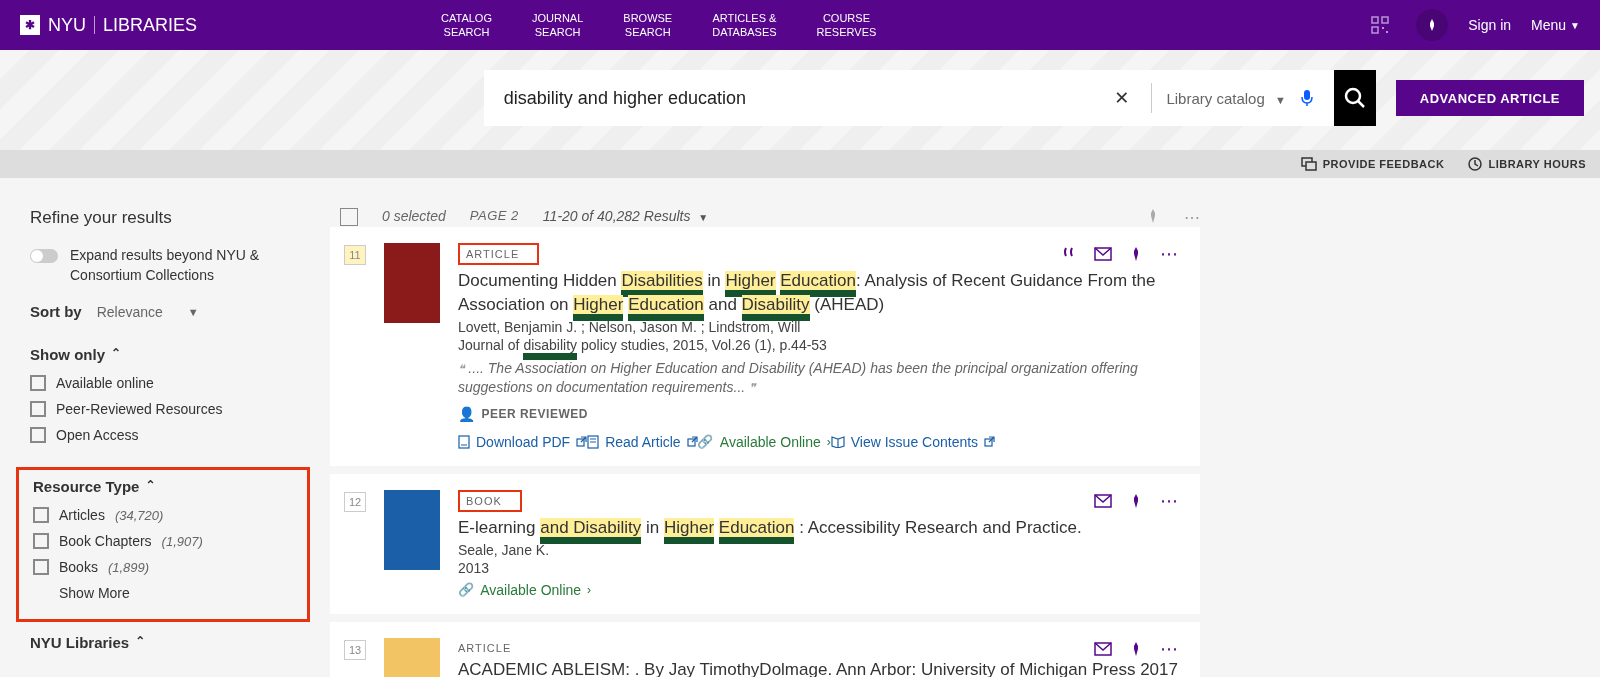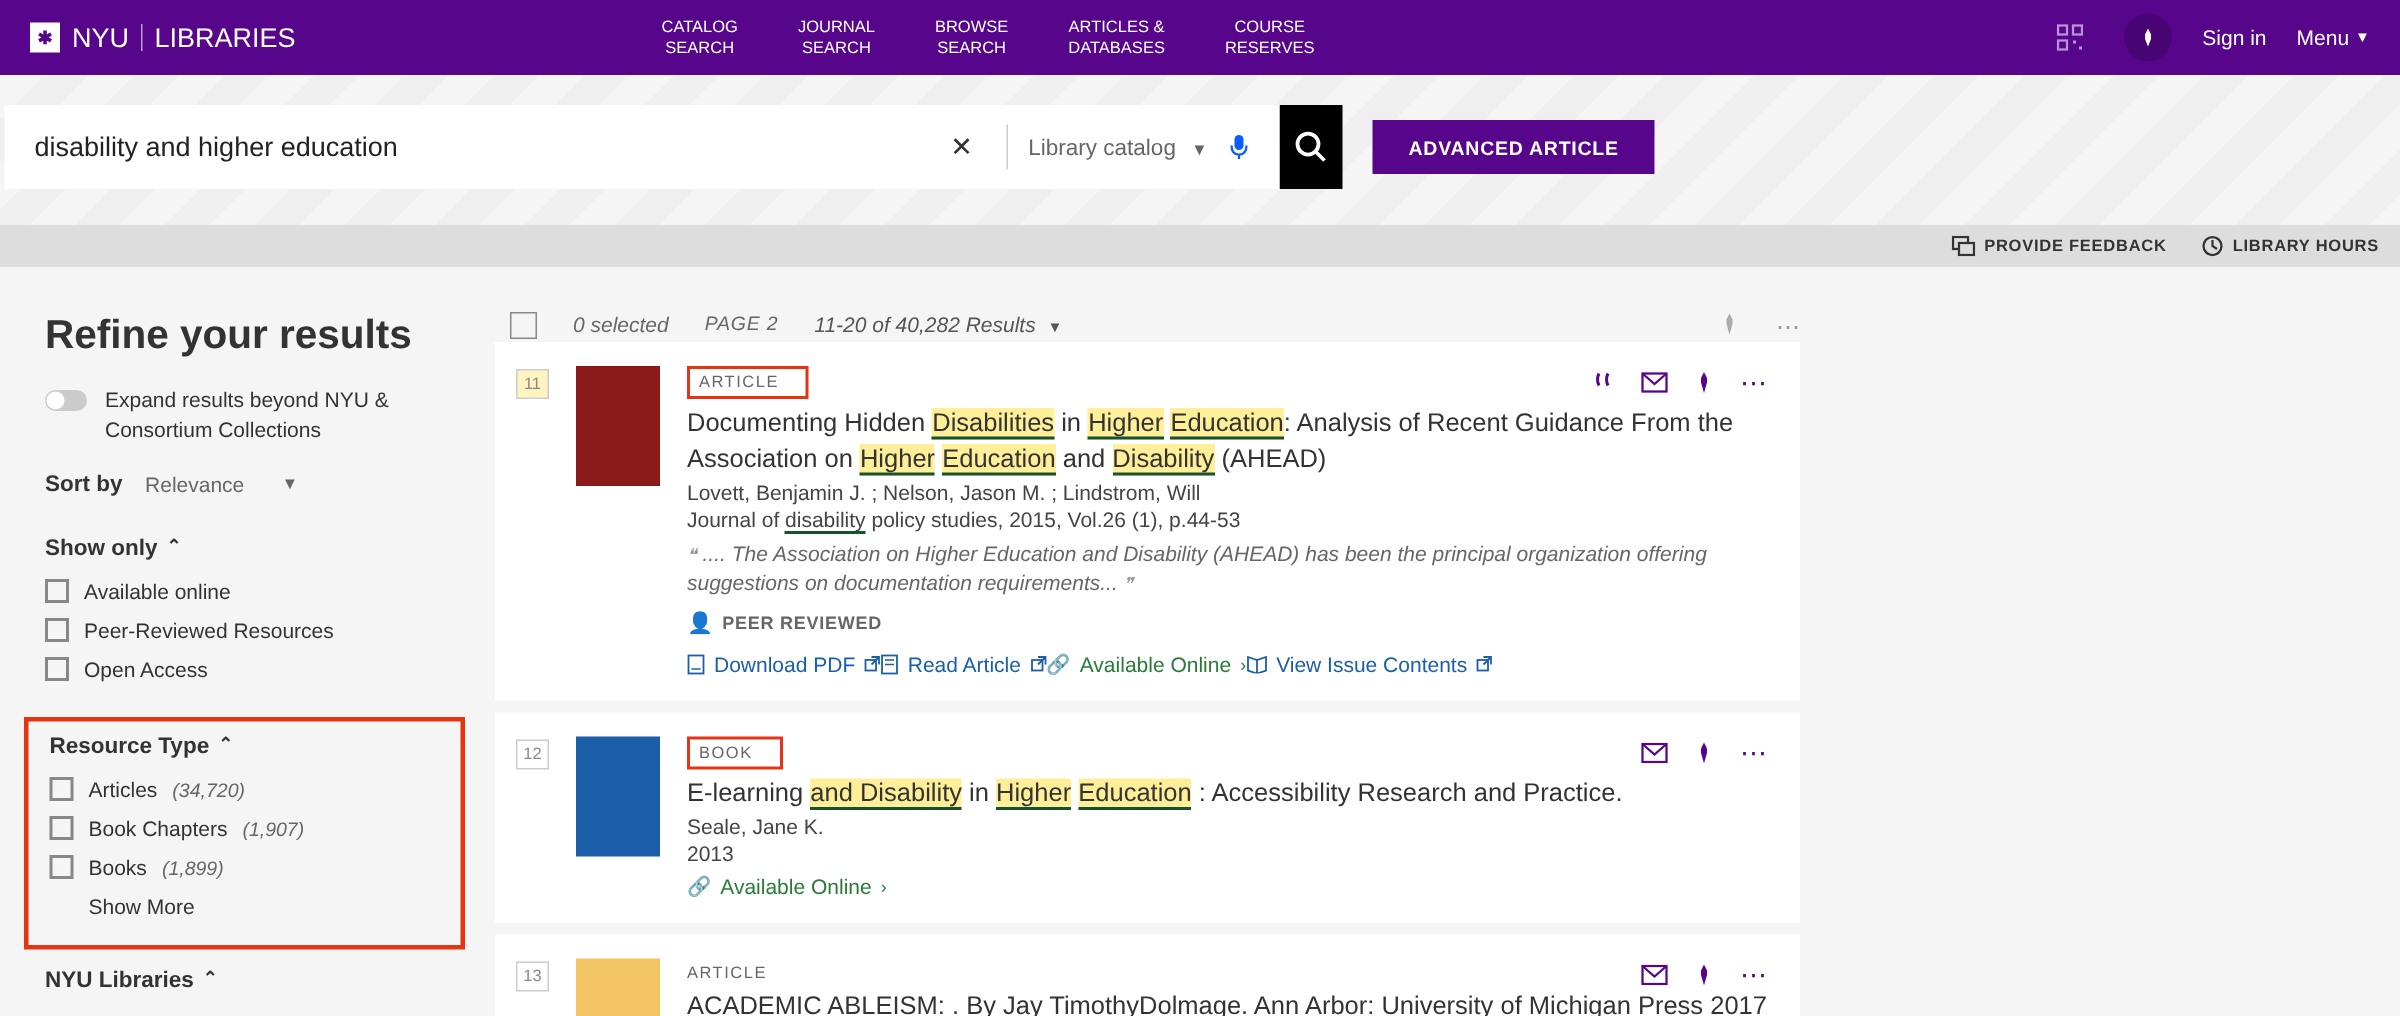--- a/index.html
+++ b/index.html
@@ -8,36 +8,36 @@
 .logo{display:flex;align-items:center;gap:8px;font-size:18px;font-weight:400}
 .logo-box{background:#fff;color:#57068c;width:20px;height:20px;display:flex;align-items:center;justify-content:center;font-size:12px;font-weight:bold}
 .logo-divider{width:1px;height:18px;background:#fff;opacity:0.6}
 .nav-links{display:flex;gap:40px;margin-left:auto;margin-right:auto}
 .nav-link{color:#fff;font-size:11px;text-align:center;line-height:1.3;cursor:pointer}
 .topbar-right{display:flex;align-items:center;gap:20px;margin-left:auto}
 .topbar-icon{width:32px;height:32px;display:flex;align-items:center;justify-content:center;border-radius:50%;cursor:pointer}
 .topbar-icon.dark{background:#4a0575}
 .topbar-right span{font-size:14px;cursor:pointer}
 .menu-item{display:flex;align-items:center;gap:4px}
-.searchbar-wrap{background:#f0f0f0;padding:20px 3px 24px;display:flex;justify-content:flex-start;background-image:linear-gradient(135deg,#f5f5f5 25%,#efefef 25%,#efefef 50%,#f5f5f5 50%,#f5f5f5 75%,#efefef 75%,#efefef);background-size:60px 60px}
+.searchbar-wrap{background:#f0f0f0;padding:20px 16px 24px;display:flex;justify-content:flex-end;background-image:linear-gradient(135deg,#f5f5f5 25%,#efefef 25%,#efefef 50%,#f5f5f5 50%,#f5f5f5 75%,#efefef 75%,#efefef);background-size:60px 60px}
 .searchbar{display:flex;align-items:center;gap:20px}
 .search-input-wrap{background:#fff;display:flex;align-items:center;width:850px;height:56px;padding:0 20px;position:relative}
 .search-input{border:none;outline:none;font-size:18px;flex:1;color:#222}
 .search-clear{font-size:18px;cursor:pointer;color:#333;padding:0 8px}
 .scope-divider{width:1px;height:30px;background:#ccc;margin:0 14px}
 .scope-label{color:#666;font-size:15px}
 .scope-arrow{font-size:11px;color:#666;margin-left:6px}
 .mic{color:#0b5cff;margin-left:14px;font-size:16px}
 .search-btn{background:#000;width:42px;height:56px;display:flex;align-items:center;justify-content:center;cursor:pointer;margin-left:-20px}
 .adv-search{background:#57068c;color:#fff;padding:0 24px;height:36px;display:flex;align-items:center;font-size:13px;font-weight:bold;cursor:pointer;letter-spacing:0.5px}
 .sub-bar{background:#ddd;height:28px;display:flex;justify-content:flex-end;align-items:center;padding:0 14px;gap:24px}
 .sub-bar-item{display:flex;align-items:center;gap:6px;font-size:11px;font-weight:bold;color:#333;letter-spacing:0.5px;cursor:pointer}
 .content{display:flex;padding:30px 20px 0 30px;gap:20px}
 .sidebar{width:280px;flex-shrink:0}
-.sidebar h2{font-size:27px;font-weight:700;color:#333;margin-bottom:18px}
+.sidebar h2{font-size:17px;font-weight:400;color:#333;margin-bottom:18px}
 .expand-row{display:flex;align-items:flex-start;gap:12px;margin-bottom:18px}
 .toggle{width:28px;height:14px;background:#ccc;border-radius:7px;position:relative;flex-shrink:0;margin-top:3px;cursor:pointer}
 .toggle::after{content:'';width:12px;height:12px;background:#fff;border-radius:50%;position:absolute;top:1px;left:1px}
 .expand-text{font-size:14px;color:#333;line-height:1.4}
 .sort-row{display:flex;align-items:center;gap:15px;margin-bottom:26px}
 .sort-label{font-size:15px;font-weight:bold}
 .sort-val{font-size:14px;color:#666}
 .facet-title{font-size:15px;font-weight:bold;color:#333;display:flex;gap:6px;margin-bottom:12px;cursor:pointer}
 .chev{font-size:12px}
 .facet-item{display:flex;align-items:center;gap:10px;margin-bottom:10px;cursor:pointer}
@@ -61,21 +61,21 @@
 .thumb.red{background:#8b1a1a}
 .thumb.blue{background:#1a5fa8}
 .thumb.orange{background:#f2c464}
 .result-body{flex:1;min-width:0}
 .restype{font-size:11px;letter-spacing:1px;color:#666;border:2px solid #e63312;padding:3px 18px 3px 6px;display:inline-block;margin-bottom:4px}
 .restype.plain{border:none;padding:0}
 .result-title{font-size:17px;color:#333;line-height:1.4;margin-bottom:2px}
 .hl{background:#ffef99}
 .authors{font-size:14px;color:#444;margin-bottom:2px}
 .source{font-size:14px;color:#444;margin-bottom:6px}
-.underline{border-bottom:2px solid #14532d}
+.underline{border-bottom:7px solid #14532d}
 .snippet{font-size:14px;font-style:italic;color:#666;margin-bottom:8px;line-height:1.4}
 .quote-mark{color:#999;font-size:12px}
 .peer-row{display:flex;align-items:center;gap:6px;margin-bottom:12px}
 .peer-icon{color:#57068c;font-size:14px}
 .peer-text{font-size:12px;letter-spacing:0.5px;color:#666;font-weight:bold}
 .action-row{display:flex;flex-wrap:wrap}
 .action-link{display:flex;align-items:center;gap:6px;font-size:14px;cursor:pointer}
 .action-link.blue{color:#1a5fa8}
 .action-link.green{color:#2a7a3a}
 .icon-sm{font-size:13px}

